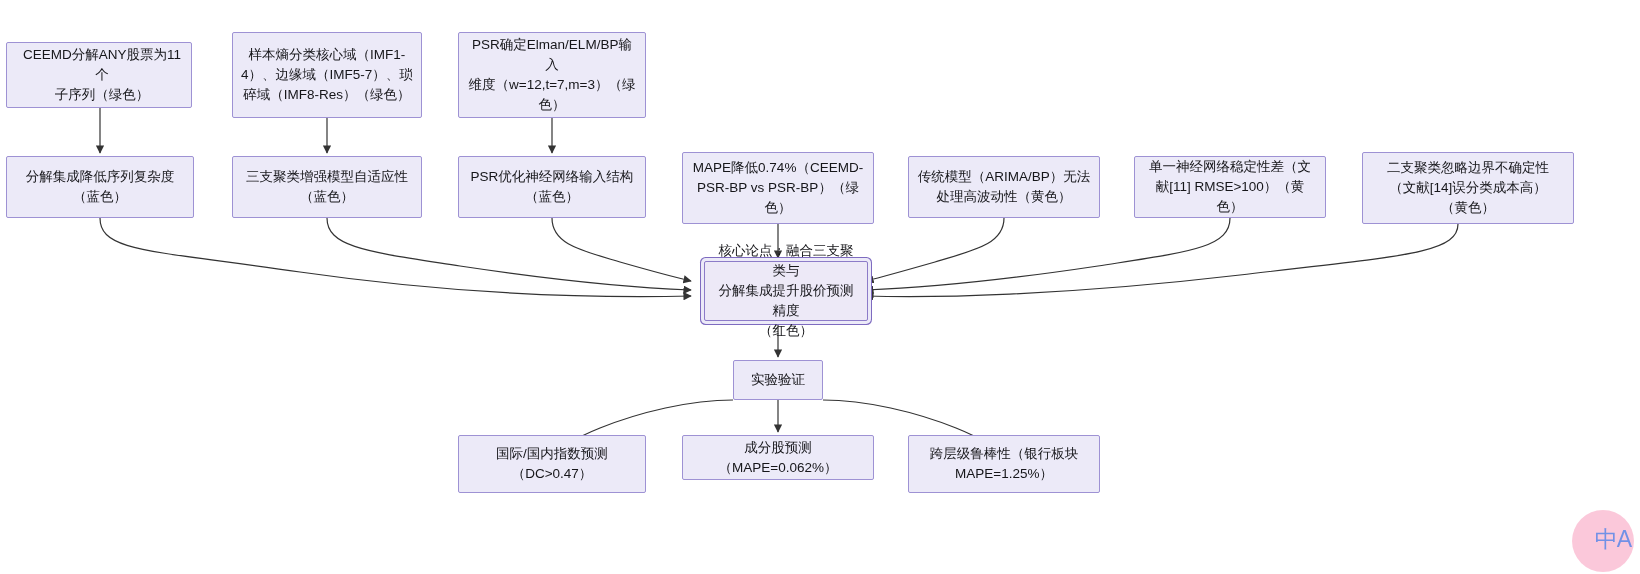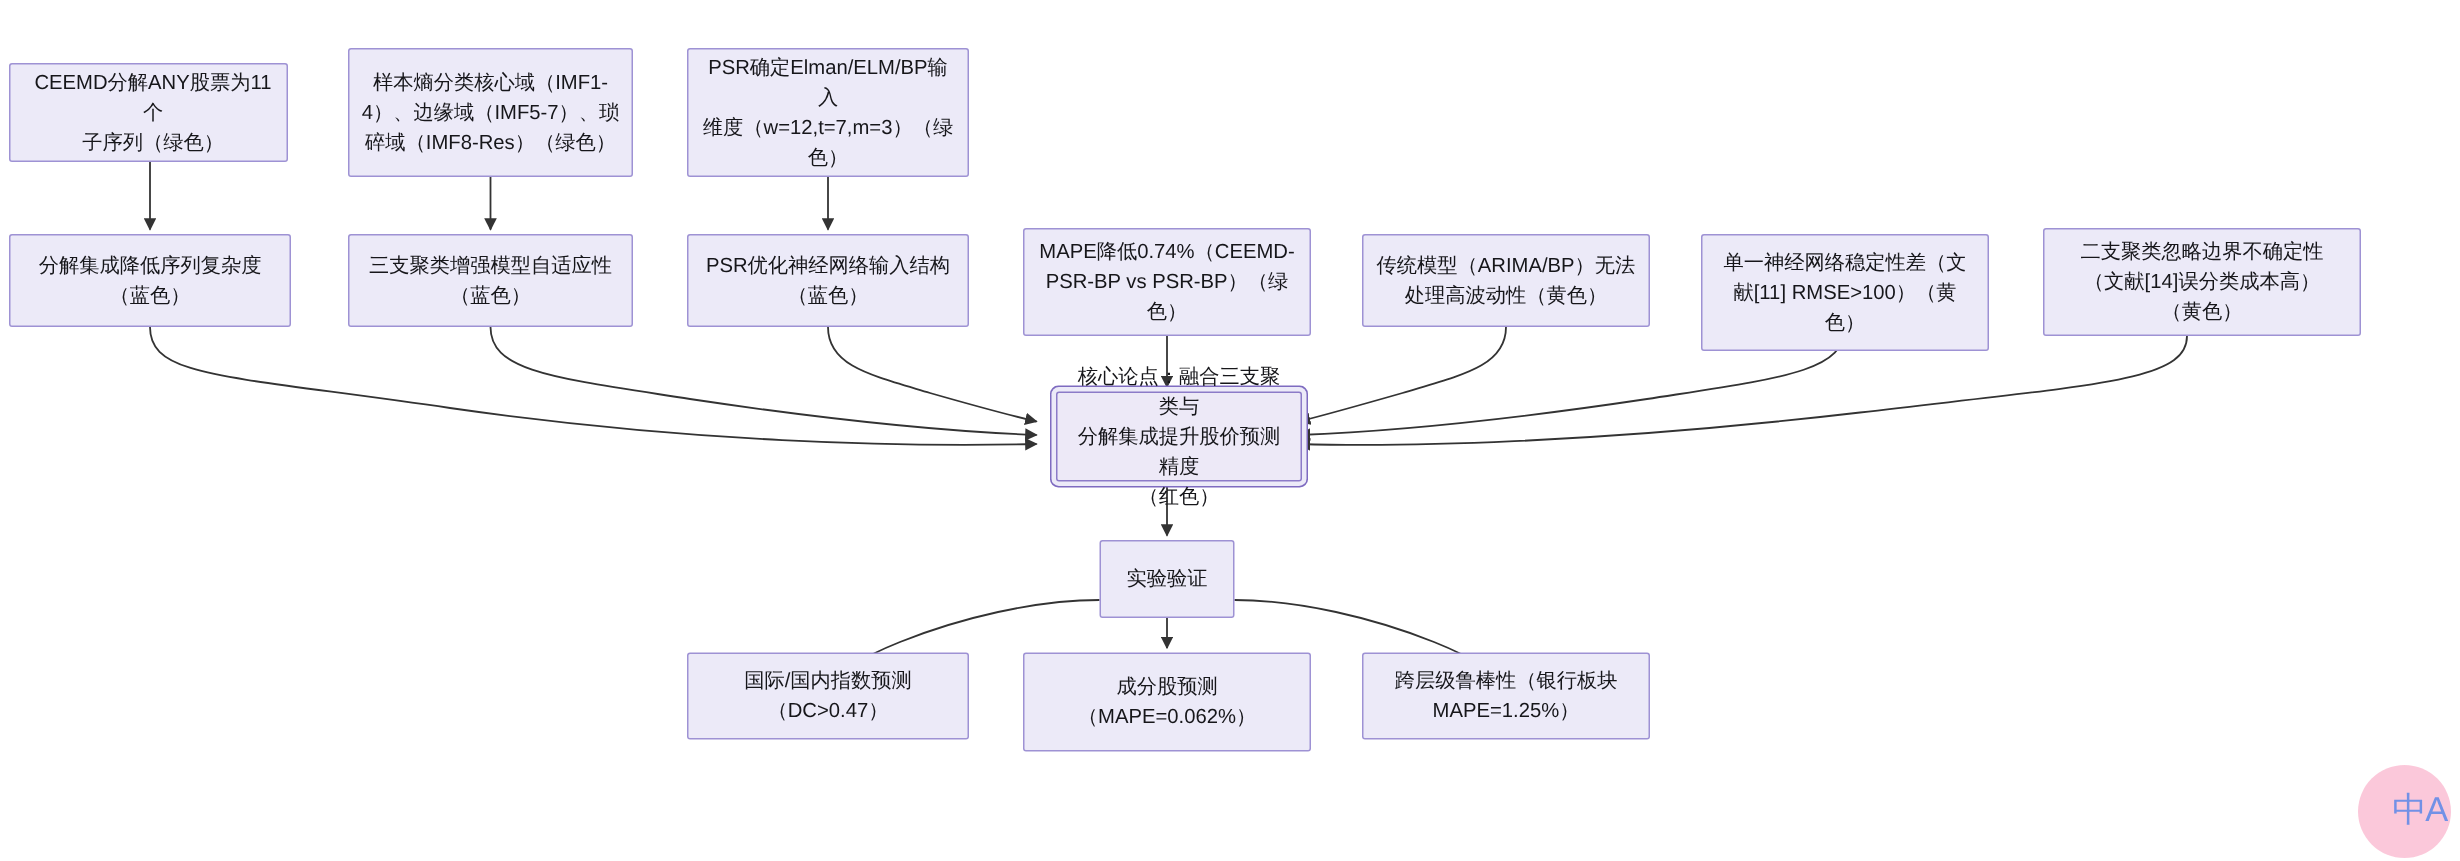--- a/index.html
+++ b/index.html
@@ -134,45 +134,45 @@
   </div>
   <div class="node" style="left:682px;top:152px;width:192px;height:72px;">
     <span class="nlabel">MAPE降低0.74%（CEEMD-
 PSR-BP vs PSR-BP）（绿
 色）</span>
   </div>
   <div class="node" style="left:908px;top:156px;width:192px;height:62px;">
     <span class="nlabel">传统模型（ARIMA/BP）无法
 处理高波动性（黄色）</span>
   </div>
-  <div class="node" style="left:1134px;top:156px;width:192px;height:78px;align-items:center;">
+  <div class="node" style="left:1134px;top:156px;width:192px;height:62px;align-items:center;">
     <span class="nlabel">单一神经网络稳定性差（文
 献[11] RMSE&gt;100）（黄色）</span>
   </div>
   <div class="node" style="left:1362px;top:152px;width:212px;height:72px;">
     <span class="nlabel">二支聚类忽略边界不确定性
 （文献[14]误分类成本高）
 （黄色）</span>
   </div>
 
   <div class="node core" style="left:704px;top:261px;width:164px;height:60px;">
     <span class="nlabel">核心论点：融合三支聚类与
 分解集成提升股价预测精度
 （红色）</span>
   </div>
 
-  <div class="node" style="left:733px;top:360px;width:90px;height:52px;">
+  <div class="node" style="left:733px;top:360px;width:90px;height:40px;">
     <span class="nlabel">实验验证</span>
   </div>
 
   <div class="node" style="left:458px;top:435px;width:188px;height:58px;">
     <span class="nlabel">国际/国内指数预测
 （DC&gt;0.47）</span>
   </div>
-  <div class="node" style="left:682px;top:435px;width:192px;height:66px;">
+  <div class="node" style="left:682px;top:435px;width:192px;height:45px;">
     <span class="nlabel">成分股预测
 （MAPE=0.062%）</span>
   </div>
   <div class="node" style="left:908px;top:435px;width:192px;height:58px;">
     <span class="nlabel">跨层级鲁棒性（银行板块
 MAPE=1.25%）</span>
   </div>
 
   <div class="wm">
     <span>中A</span>

